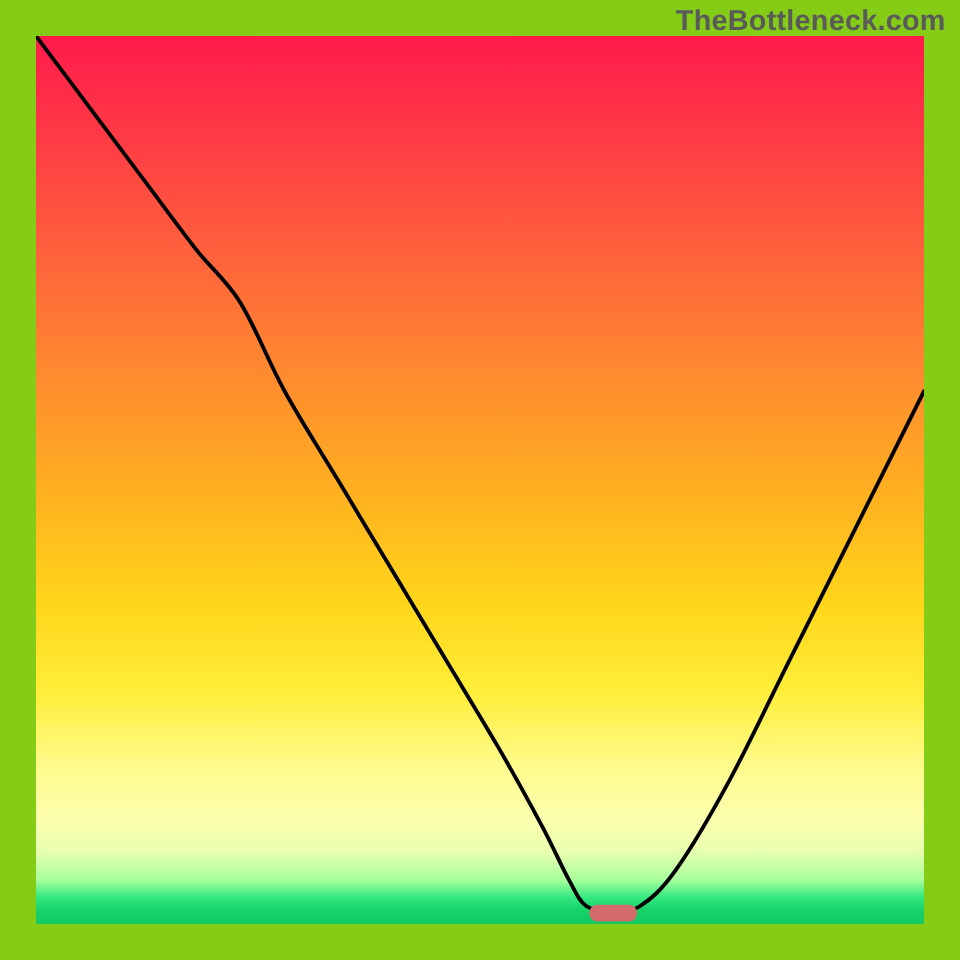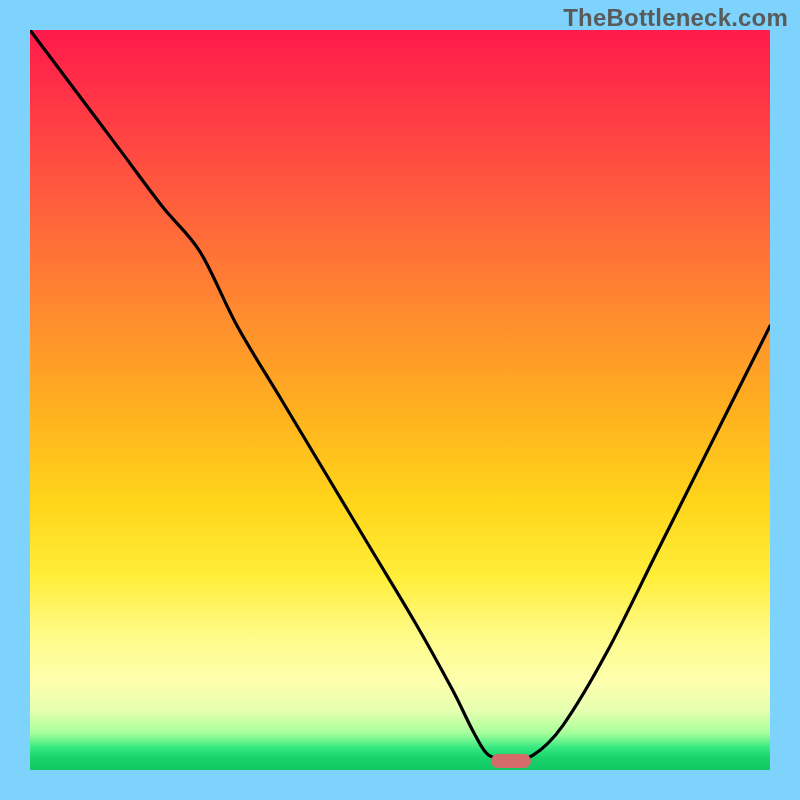--- a/index.html
+++ b/index.html
@@ -8,21 +8,21 @@
     width: 800px;
     height: 800px;
     background: #000;
     overflow: hidden;
     font-family: Arial, Helvetica, sans-serif;
   }
   .container {
     position: relative;
     width: 800px;
     height: 800px;
-    background: #7dd3fc;
+    background: #84cc16;
   }
   .watermark {
     position: absolute;
     top: 4px;
     right: 12px;
     color: #5a5a5a;
     font-size: 24px;
     font-weight: 600;
     letter-spacing: 0.2px;
     z-index: 10;

